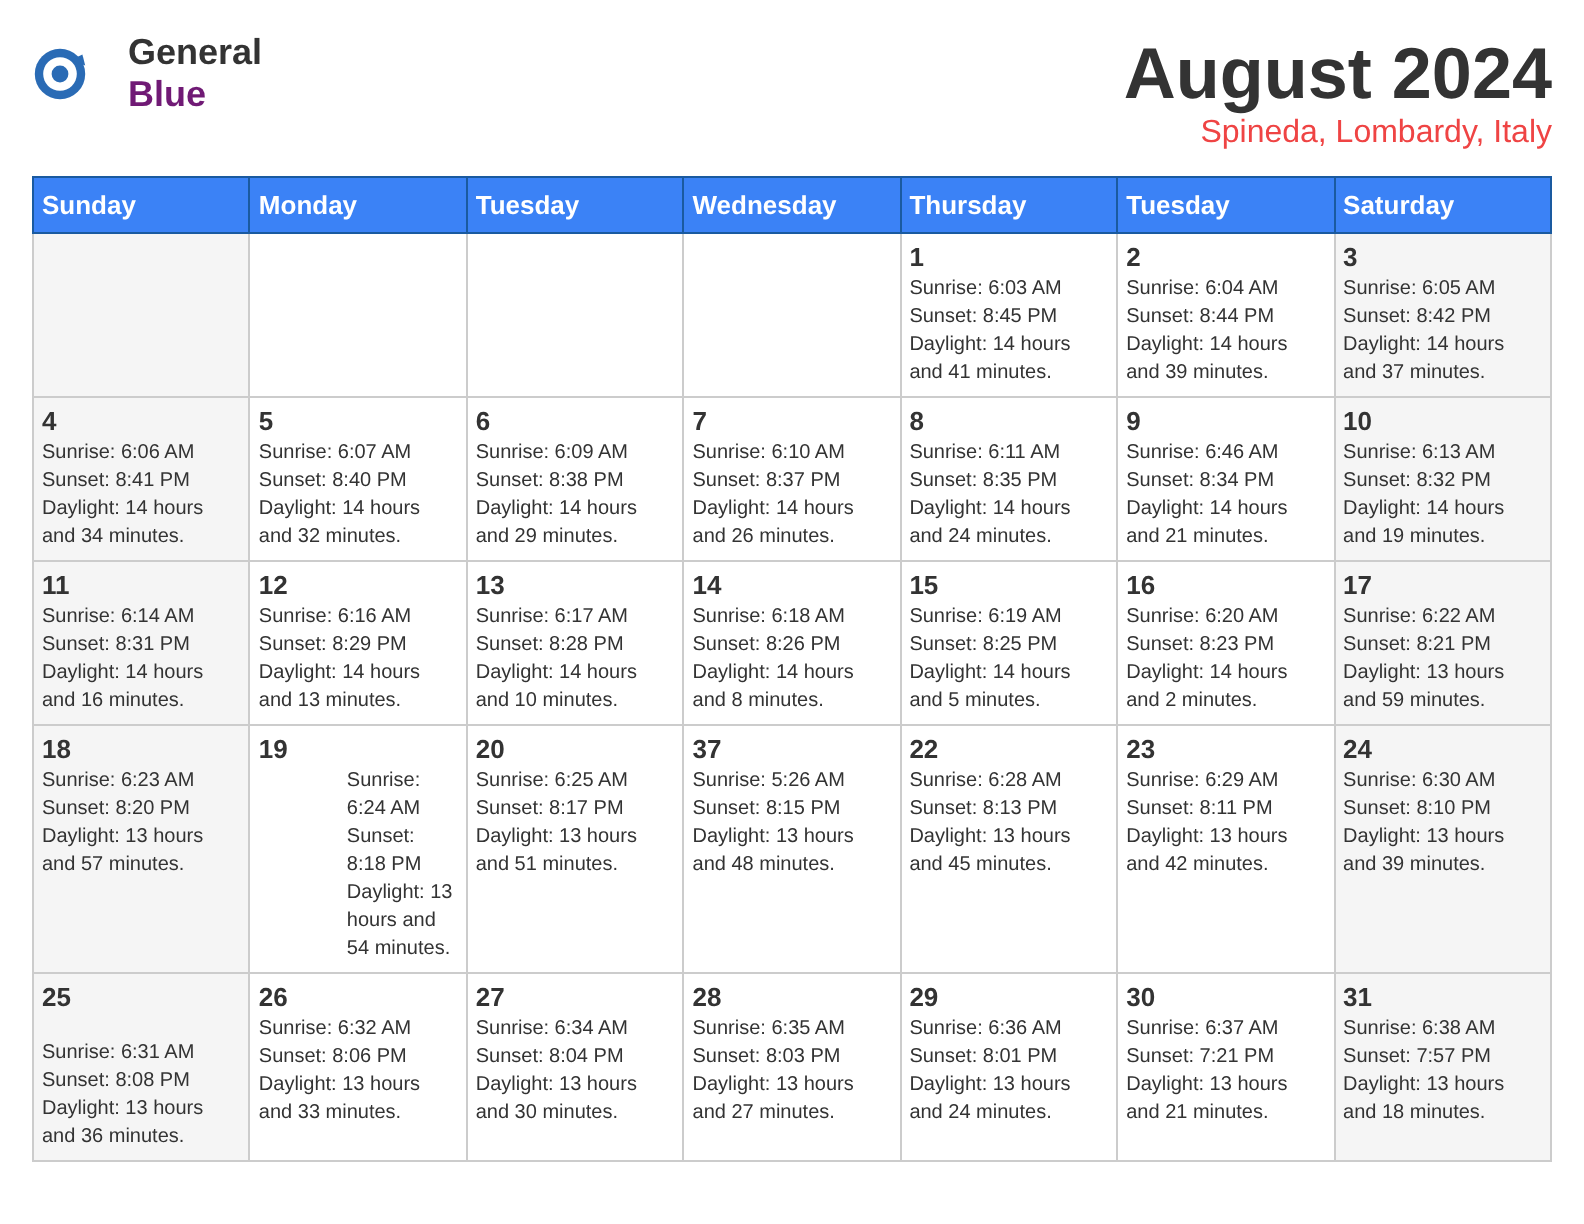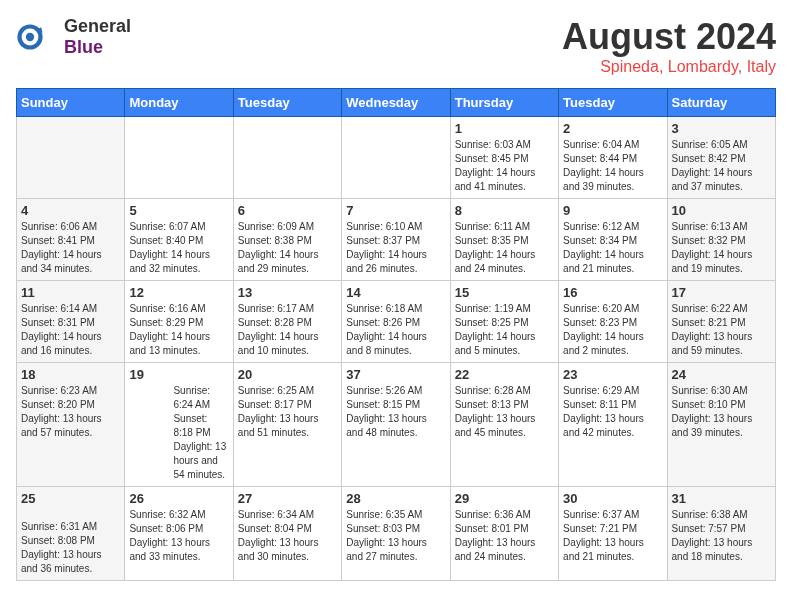--- a/index.html
+++ b/index.html
@@ -174,21 +174,21 @@
 Daylight: 14 hours and 26 minutes.</div>
         </td>
         <td>
           <span class="day-number">8</span>
           <div class="day-info" style="white-space: pre-line;">Sunrise: 6:11 AM
 Sunset: 8:35 PM
 Daylight: 14 hours and 24 minutes.</div>
         </td>
         <td>
           <span class="day-number">9</span>
-          <div class="day-info" style="white-space: pre-line;">Sunrise: 6:12 AM
+          <div class="day-info" style="white-space: pre-line;">Sunrise: 6:46 AM
 Sunset: 8:34 PM
 Daylight: 14 hours and 21 minutes.</div>
         </td>
         <td>
           <span class="day-number">10</span>
           <div class="day-info" style="white-space: pre-line;">Sunrise: 6:13 AM
 Sunset: 8:32 PM
 Daylight: 14 hours and 19 minutes.</div>
         </td>
       </tr>
@@ -212,21 +212,21 @@
 Daylight: 14 hours and 10 minutes.</div>
         </td>
         <td>
           <span class="day-number">14</span>
           <div class="day-info" style="white-space: pre-line;">Sunrise: 6:18 AM
 Sunset: 8:26 PM
 Daylight: 14 hours and 8 minutes.</div>
         </td>
         <td>
           <span class="day-number">15</span>
-          <div class="day-info" style="white-space: pre-line;">Sunrise: 1:19 AM
+          <div class="day-info" style="white-space: pre-line;">Sunrise: 6:19 AM
 Sunset: 8:25 PM
 Daylight: 14 hours and 5 minutes.</div>
         </td>
         <td>
           <span class="day-number">16</span>
           <div class="day-info" style="white-space: pre-line;">Sunrise: 6:20 AM
 Sunset: 8:23 PM
 Daylight: 14 hours and 2 minutes.</div>
         </td>
         <td>

